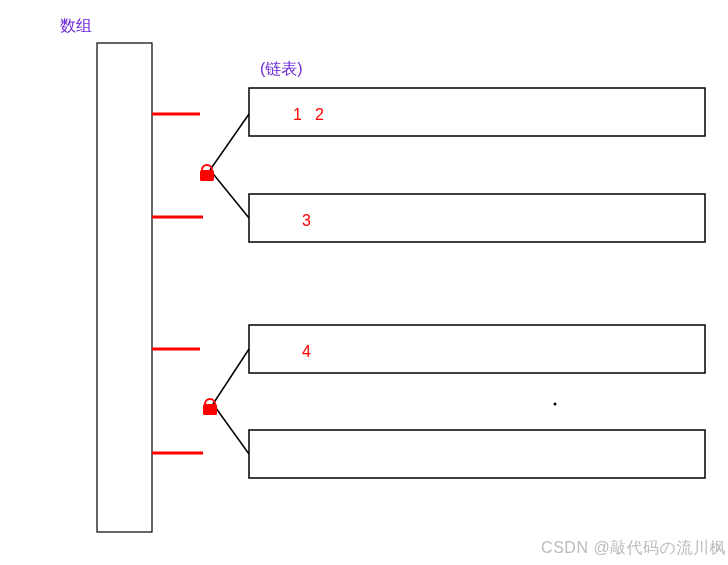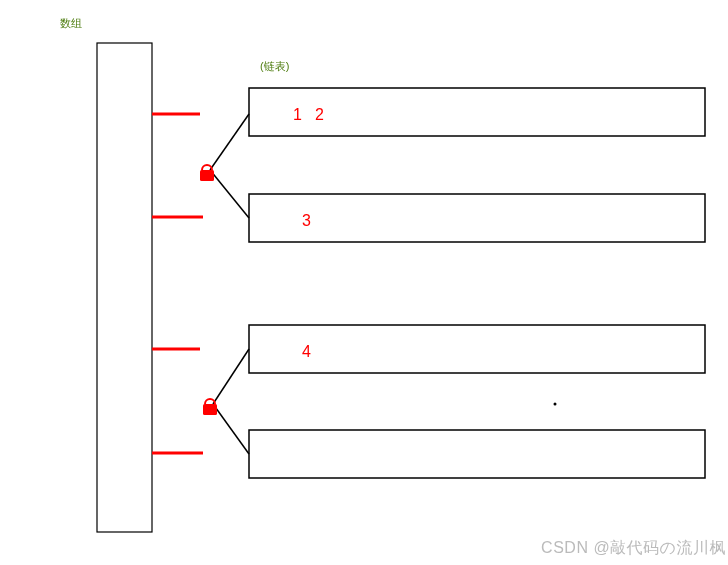--- a/index.html
+++ b/index.html
@@ -5,22 +5,22 @@
     * { margin: 0; padding: 0; box-sizing: border-box; }
     body {
       width: 728px;
       height: 565px;
       background: #ffffff;
       position: relative;
       font-family: "Microsoft YaHei", Arial, sans-serif;
     }
     .label {
       position: absolute;
-      font-size: 11px;
-      color: #4d7c0f;
+      font-size: 16px;
+      color: #6d28d9;
     }
     .arr-label { left: 60px; top: 16px; }
     .list-label { left: 260px; top: 59px; }
     .watermark {
       position: absolute;
       right: 2px;
       bottom: 6px;
       font-size: 16px;
       color: #bbb;
       letter-spacing: 0.5px;

